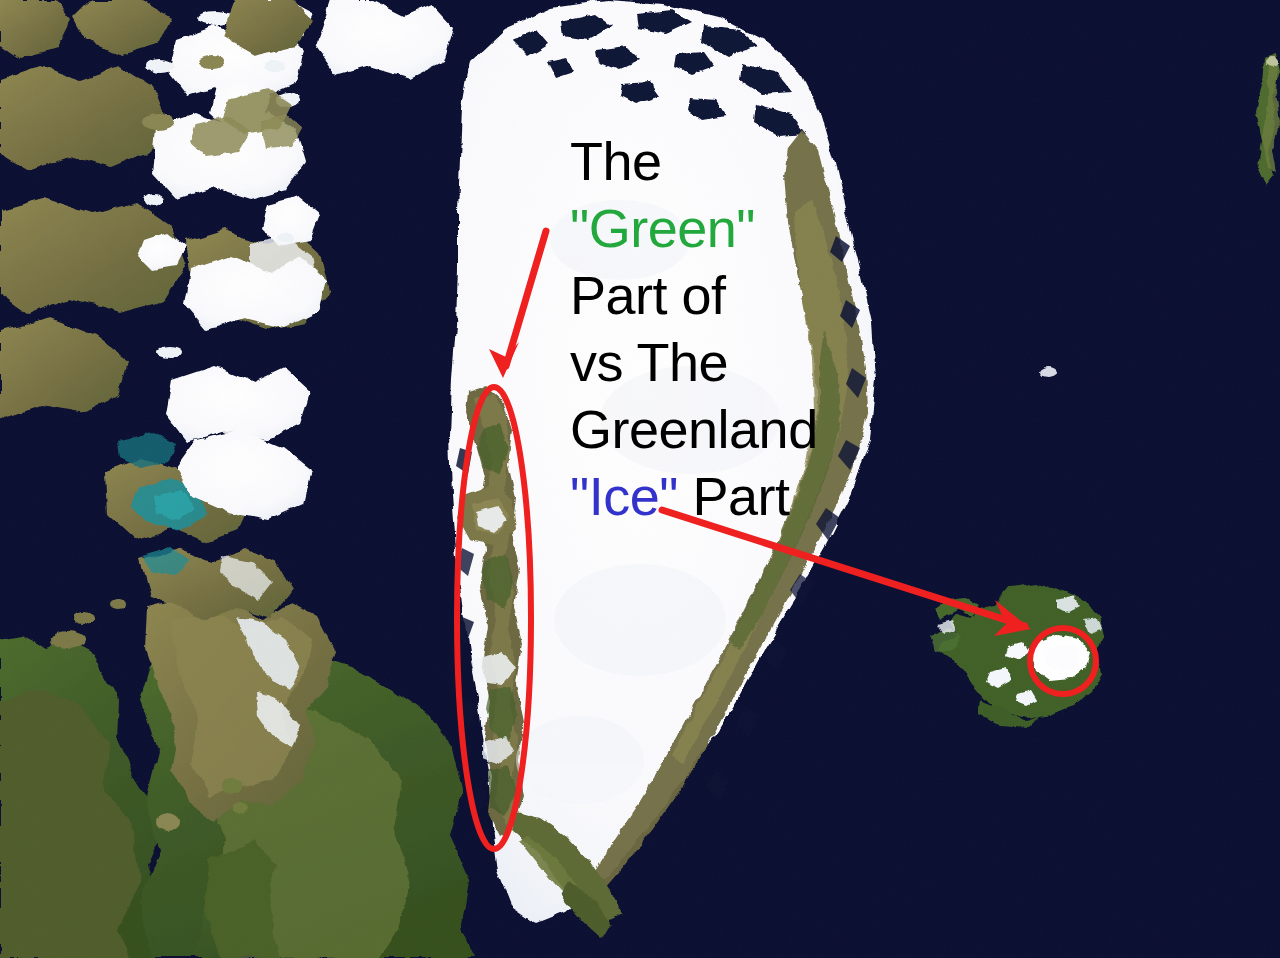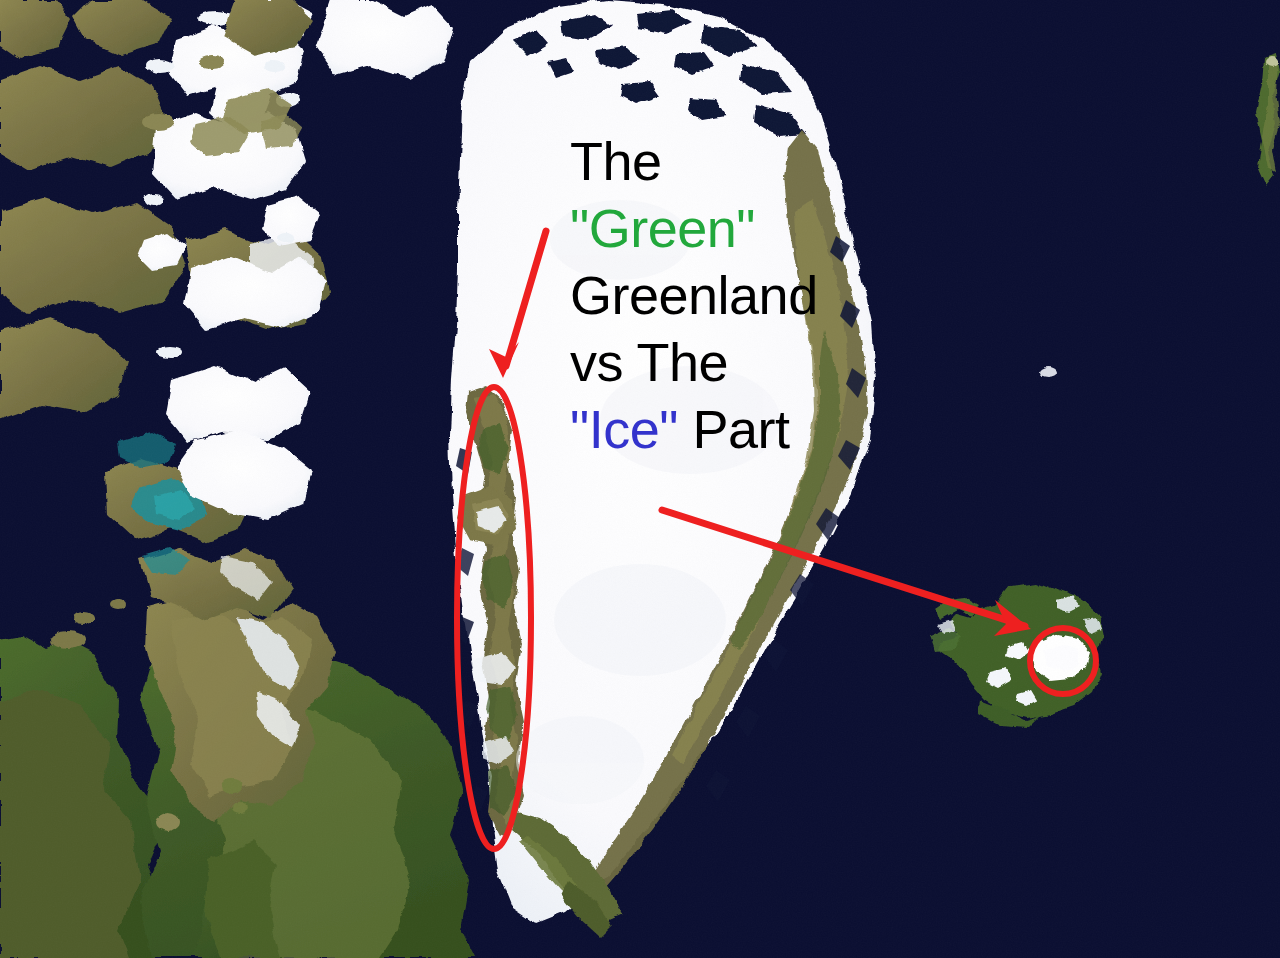--- a/index.html
+++ b/index.html
@@ -311,22 +311,23 @@
     <ellipse filter="url(#rough3)" cx="1048" cy="372" rx="9" ry="5" fill="#d8dbe4"></ellipse>
 
     <rect x="0" y="0" width="1280" height="958" filter="url(#grain)" fill="#888" opacity="0.22"></rect>
   </svg>
 
   <div id="caption">
     <span class="ln">The</span>
     <span class="ln">
       <span class="kw-green">"Green"</span>
     </span>
+    <span class="ln">Part of</span>
+    <span class="ln">vs The</span>
     <span class="ln">Greenland</span>
-    <span class="ln">vs The</span>
     <span class="ln"><span class="kw-ice">"Ice"</span><span> Part</span></span>
   </div>
 
   <svg id="anno-svg" viewBox="0 0 1280 958" preserveAspectRatio="none">
 
     <g>
       <line x1="546" y1="231" x2="506" y2="366" stroke="#ee2020" stroke-width="7" stroke-linecap="round"></line>
       <path d="M503,378 L489,349 L506,357 L519,342 Z" fill="#ee2020"></path>
     </g>
 

